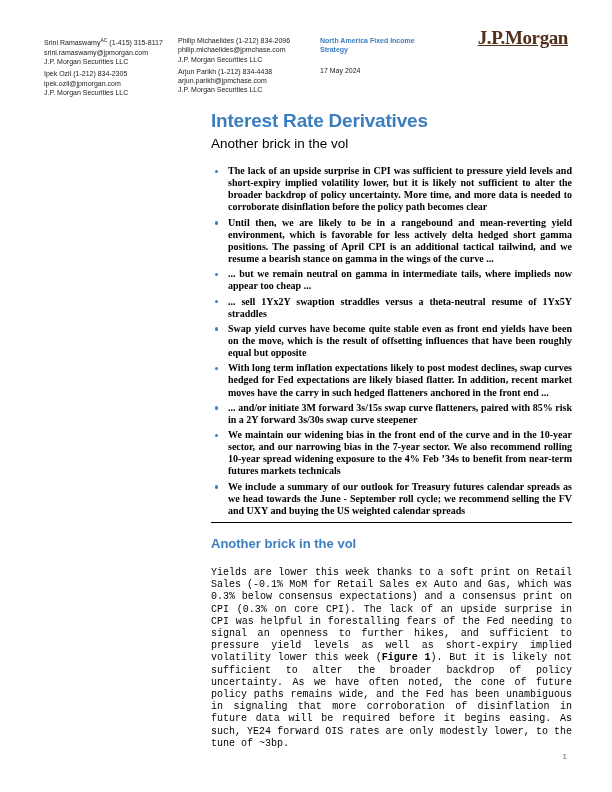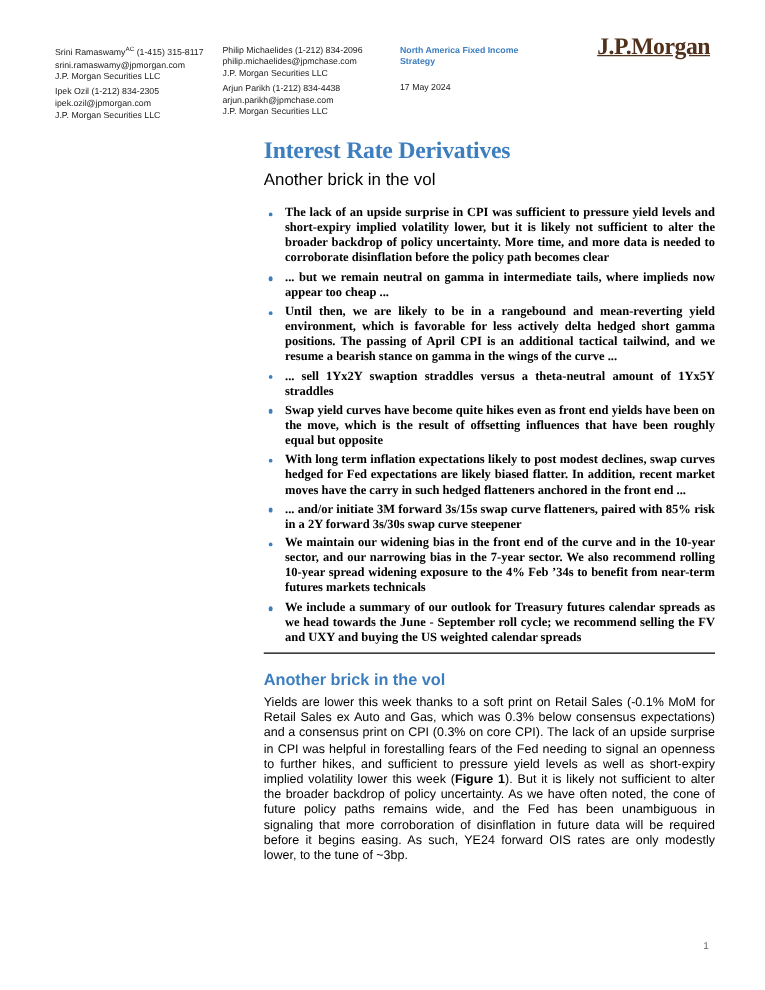--- a/index.html
+++ b/index.html
@@ -26,41 +26,41 @@
   .report-date{margin-top:11px;color:#1a1a1a;}
   .logo{
     position:absolute;top:27px;right:44px;
     font-family:"Liberation Serif", serif;font-weight:600;
     font-size:19px;letter-spacing:-0.4px;color:var(--logo);text-decoration:underline;
   }
   
   .main{position:absolute;left:211px;top:111px;width:361px;}
   .page-title{
     font-size:19px;font-weight:bold;color:var(--accent);
-    letter-spacing:-0.2px;line-height:20px;font-family:Liberation Serif, serif;
+    letter-spacing:-0.2px;line-height:20px;
   }
   .page-subtitle{font-size:13.5px;line-height:15px;margin-top:5px;color:#000;}
   .bullet-list{
     list-style:none;margin:14px 0 0 0;padding:0;
     font-family:"Liberation Serif", serif;font-size:10px;line-height:12.1px;
     text-align:justify;color:#000;
   }
   .bullet-list li{position:relative;padding-left:17px;margin-bottom:3.2px;font-weight:bold;}
   .bullet-list li::before{
     content:"";position:absolute;left:4px;top:4.6px;width:3.4px;height:3.4px;
     border-radius:50%;background:var(--accent);
   }
   .rule{border:none;border-top:1.5px solid #000;margin:5px 0 0 0;width:100%;}
   .section-heading{
     font-size:13px;font-weight:bold;color:var(--accent);
     margin-top:14px;line-height:14px;
   }
   .body-paragraph{
-    font-family:Liberation Sans, sans-serif;font-size:10px;line-height:12.2px;
-    text-align:justify;margin-top:6px;color:#000;
+    font-family:Liberation Mono, monospace;font-size:10px;line-height:12.2px;
+    text-align:justify;margin-top:16px;color:#000;
   }
   .page-number{
     position:absolute;right:45px;top:752px;font-size:8px;color:var(--muted);
   }
 </style>
 </head>
 <body>
 
 <div class="contact-col" id="contact-col-1">
   <div class="contact-block">
@@ -94,24 +94,24 @@
 </div>
 
 <div class="logo">J.P.Morgan</div>
 
 <div class="main">
   <div class="page-title">Interest Rate Derivatives</div>
   <div class="page-subtitle">Another brick in the vol</div>
 
   <ul class="bullet-list">
       <li>The lack of an upside surprise in CPI was sufficient to pressure yield levels and short-expiry implied volatility lower, but it is likely not sufficient to alter the broader backdrop of policy uncertainty. More time, and more data is needed to corroborate disinflation before the policy path becomes clear</li>
+      <li>Until then, we are likely to be in a rangebound and mean-reverting yield environment, which is favorable for less actively delta hedged short gamma positions. The passing of April CPI is an additional tactical tailwind, and we resume a bearish stance on gamma in the wings of the curve ...</li>
       <li>... but we remain neutral on gamma in intermediate tails, where implieds now appear too cheap ...</li>
-      <li>Until then, we are likely to be in a rangebound and mean-reverting yield environment, which is favorable for less actively delta hedged short gamma positions. The passing of April CPI is an additional tactical tailwind, and we resume a bearish stance on gamma in the wings of the curve ...</li>
-      <li>... sell 1Yx2Y swaption straddles versus a theta-neutral amount of 1Yx5Y straddles</li>
-      <li>Swap yield curves have become quite hikes even as front end yields have been on the move, which is the result of offsetting influences that have been roughly equal but opposite</li>
+      <li>... sell 1Yx2Y swaption straddles versus a theta-neutral resume of 1Yx5Y straddles</li>
+      <li>Swap yield curves have become quite stable even as front end yields have been on the move, which is the result of offsetting influences that have been roughly equal but opposite</li>
       <li>With long term inflation expectations likely to post modest declines, swap curves hedged for Fed expectations are likely biased flatter. In addition, recent market moves have the carry in such hedged flatteners anchored in the front end ...</li>
       <li>... and/or initiate 3M forward 3s/15s swap curve flatteners, paired with 85% risk in a 2Y forward 3s/30s swap curve steepener</li>
       <li>We maintain our widening bias in the front end of the curve and in the 10-year sector, and our narrowing bias in the 7-year sector. We also recommend rolling 10-year spread widening exposure to the 4% Feb ’34s to benefit from near-term futures markets technicals</li>
       <li>We include a summary of our outlook for Treasury futures calendar spreads as we head towards the June - September roll cycle; we recommend selling the FV and UXY and buying the US weighted calendar spreads</li>
     </ul>
 
   <hr class="rule">
 
   <div class="section-heading">Another brick in the vol</div>
 

